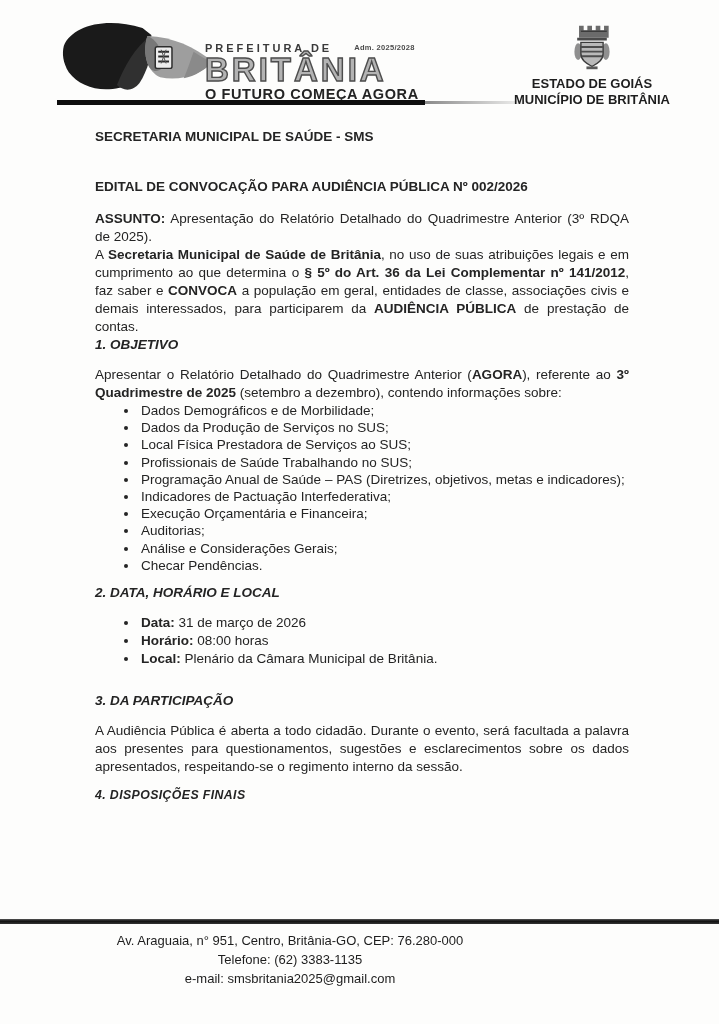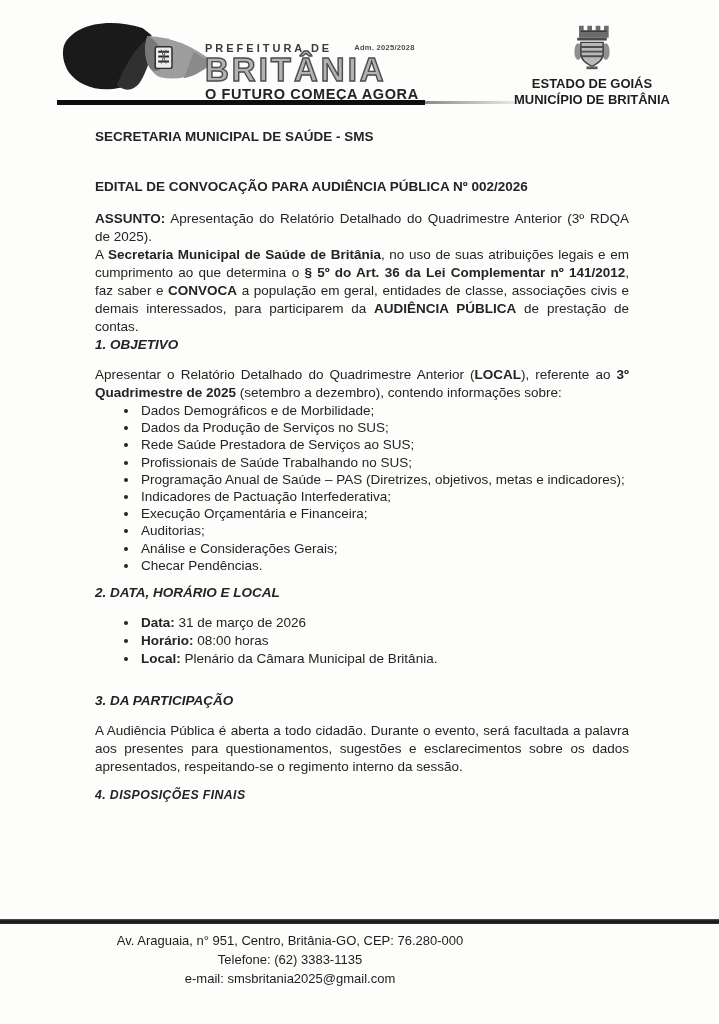--- a/index.html
+++ b/index.html
@@ -100,26 +100,26 @@
   <p class="dept">SECRETARIA MUNICIPAL DE SAÚDE - SMS</p>
 
   <p class="doc-title">EDITAL DE CONVOCAÇÃO PARA AUDIÊNCIA PÚBLICA Nº 002/2026</p>
 
   <p class="just subject"><span class="b">ASSUNTO:</span><span> Apresentação do Relatório Detalhado do Quadrimestre Anterior (3º RDQA de 2025).</span></p>
 
   <p class="just intro"><span>A </span><span class="b">Secretaria Municipal de Saúde de Britânia</span><span>, no uso de suas atribuições legais e em cumprimento ao que determina o </span><span class="b">§ 5º do Art. 36 da Lei Complementar nº 141/2012</span><span>, faz saber e </span><span class="b">CONVOCA</span><span> a população em geral, entidades de classe, associações civis e demais interessados, para participarem da </span><span class="b">AUDIÊNCIA PÚBLICA</span><span> de prestação de contas.</span></p>
 
   <p class="sec-h">1. OBJETIVO</p>
 
-  <p class="just obj-para"><span>Apresentar o Relatório Detalhado do Quadrimestre Anterior (</span><span class="b">LOCAL</span><span>), referente ao </span><span class="b">3º Quadrimestre de 2025</span><span> (setembro a dezembro), contendo informações sobre:</span></p>
+  <p class="just obj-para"><span>Apresentar o Relatório Detalhado do Quadrimestre Anterior (</span><span class="b">AGORA</span><span>), referente ao </span><span class="b">3º Quadrimestre de 2025</span><span> (setembro a dezembro), contendo informações sobre:</span></p>
 
   <ul class="obj-list">
     <li>Dados Demográficos e de Morbilidade;</li>
     <li>Dados da Produção de Serviços no SUS;</li>
-    <li>Rede Saúde Prestadora de Serviços ao SUS;</li>
+    <li>Local Física Prestadora de Serviços ao SUS;</li>
     <li>Profissionais de Saúde Trabalhando no SUS;</li>
     <li>Programação Anual de Saúde – PAS (Diretrizes, objetivos, metas e indicadores);</li>
     <li>Indicadores de Pactuação Interfederativa;</li>
     <li>Execução Orçamentária e Financeira;</li>
     <li>Auditorias;</li>
     <li>Análise e Considerações Gerais;</li>
     <li>Checar Pendências.</li>
   </ul>
 
   <p class="sec-h">2. DATA, HORÁRIO E LOCAL</p>

